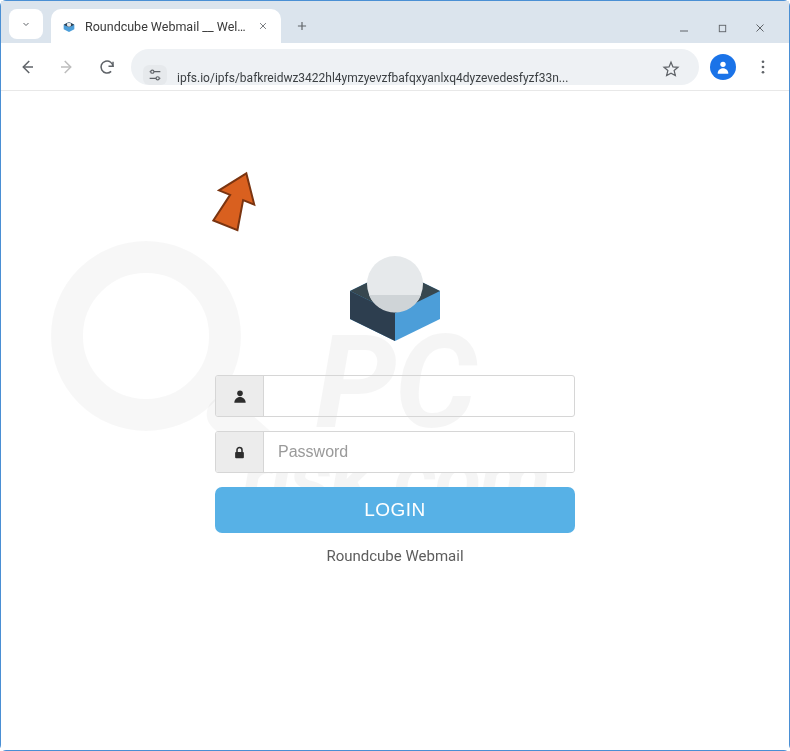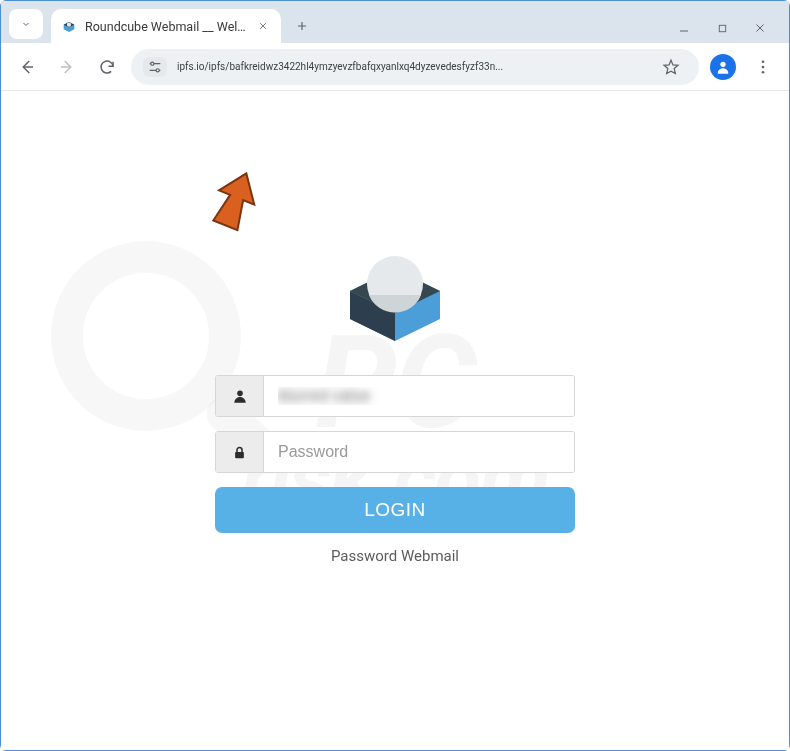--- a/index.html
+++ b/index.html
@@ -67,23 +67,23 @@
       border-bottom: 1px solid #e8e8e8;
     }
     .nav-btn { width: 32px; height: 32px; display:flex; align-items:center; justify-content:center; color:#5f6368; border-radius: 50%; }
     .nav-btn.disabled { color: #bdbdbd; }
     .address-bar {
       flex: 1;
       background: #eef1f4;
       border-radius: 20px;
       height: 36px;
       display: flex;
-      align-items: center;
+      align-items: flex-end;
       padding: 0 12px;
-      font-size: 10px;
+      font-size: 12px;
       color: #3c4043;
       gap: 10px;
       overflow: hidden;
     }
     .site-info { display:flex; align-items:center; gap:3px; color:#5f6368; padding: 2px 4px; border-radius: 6px; background: rgba(0,0,0,0.03); }
     .url-text { flex:1; white-space:nowrap; overflow:hidden; text-overflow:ellipsis; color:#3c4043; }
     .star-btn, .profile-btn, .menu-btn { width:32px; height:32px; display:flex; align-items:center; justify-content:center; color:#5f6368; }
     .profile-avatar { width:26px; height:26px; border-radius:50%; background:#1a73e8; display:flex; align-items:center; justify-content:center; color:#fff;}
 
     
@@ -316,36 +316,35 @@
         </svg>
       </div>
 
       <div class="form-row">
         <div class="form-icon">
           <svg width="16" height="16" viewBox="0 0 24 24">
               <circle cx="12" cy="8" r="4.2" fill="#2d2d2d"></circle>
               <path d="M3.5 22c0-4.7 3.8-8.5 8.5-8.5s8.5 3.8 8.5 8.5" fill="#2d2d2d"></path>
             </svg>
         </div>
-        <input class="form-input blurred" type="text" value="blurred value" style="">
       </div>
 
       <div class="form-row">
         <div class="form-icon">
           <svg width="15" height="15" viewBox="0 0 24 24">
               <rect x="5" y="11" width="14" height="10" rx="1.5" fill="#2d2d2d"></rect>
               <path d="M8 11V8a4 4 0 018 0v3" fill="none" stroke="#2d2d2d" stroke-width="2.5"></path>
             </svg>
         </div>
         <input class="form-input" type="password" placeholder="Password" style="">
       </div>
 
       <button class="login-btn">LOGIN</button>
 
-      <div class="footer-text">Password Webmail</div>
+      <div class="footer-text">Roundcube Webmail</div>
     </div>
 
     <svg class="arrow-annotation" width="70" height="70" viewBox="0 0 70 70">
       <path d="M35 2 L54 28 L42 28 L48 58 L22 58 L28 28 L16 28 Z" fill="#d9601f" stroke="#7a3410" stroke-width="2" transform="rotate(22 35 35)"></path>
     </svg>
 
   </div>
 </div>
 
 </body></html>

